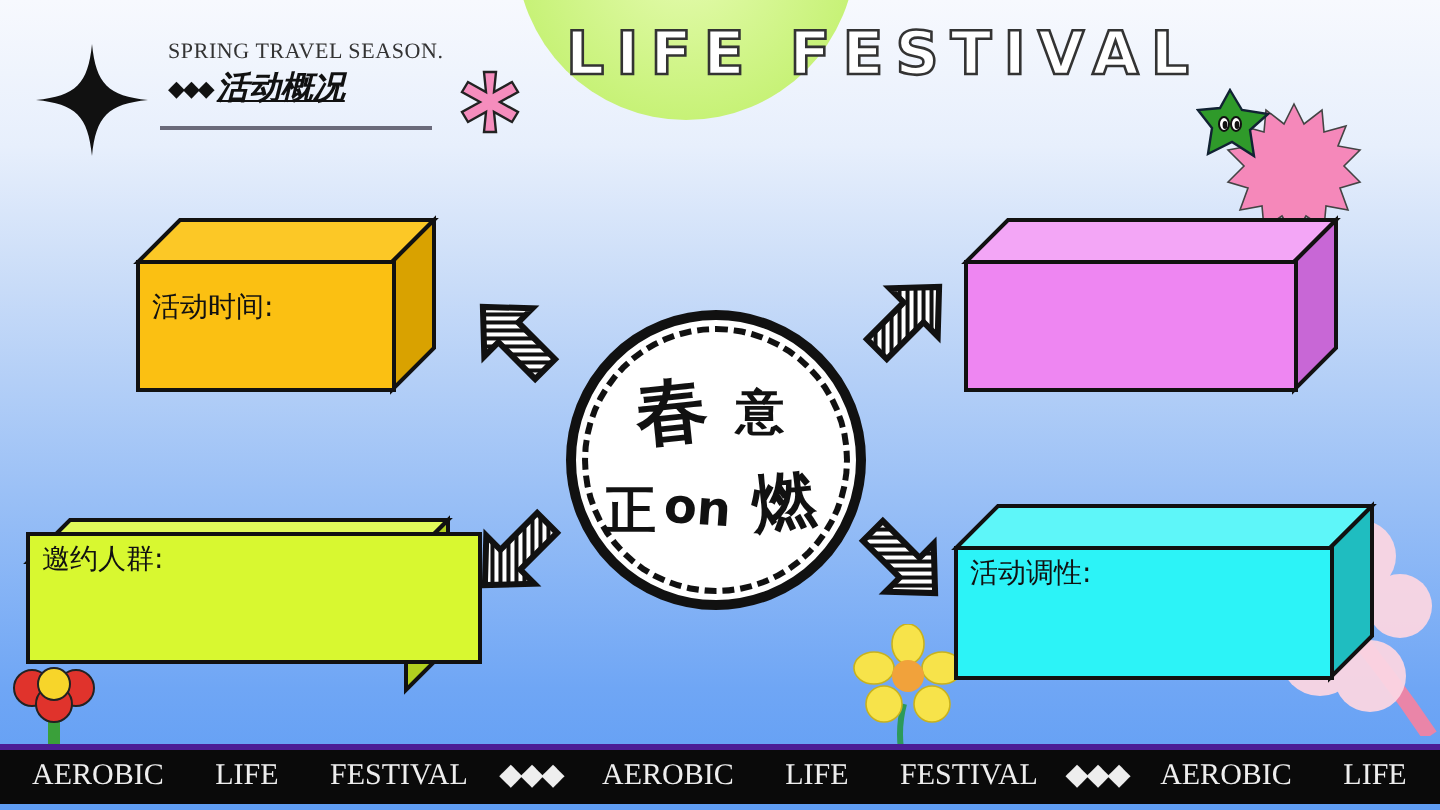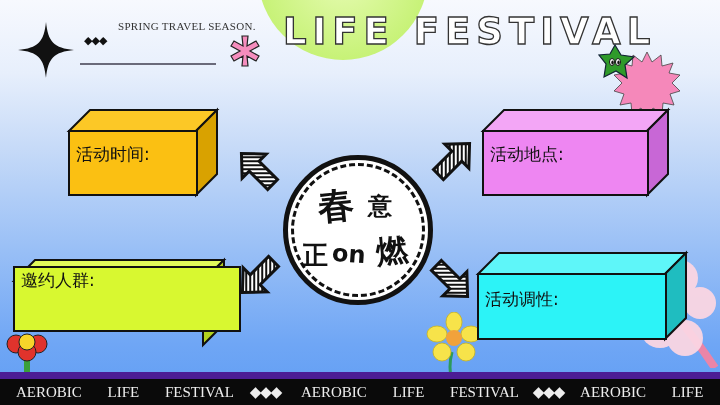--- a/index.html
+++ b/index.html
@@ -2,55 +2,56 @@
 <html><head>
 <meta charset="utf-8">
 <style>
   html,body{margin:0;padding:0;}
   body{width:720px;height:405px;overflow:hidden;position:relative;
     background:linear-gradient(180deg,#f7f9fe 0%,#e7effc 18%,#c9dcf8 35%,#9cc1f6 60%,#6fa6f5 85%,#5f9df4 100%);
     font-family:"DejaVu Sans",sans-serif;}
   .abs{position:absolute;}
   .green-blob{left:258px;top:-40px;width:170px;height:100px;border-radius:0 0 90px 90px;
     background:radial-gradient(ellipse at 50% 20%,#e5fbb0 0%,#c7f277 70%,#b7ec5c 100%);}
-  .title{left:283px;top:10px;font-family:"DejaVu Sans",sans-serif;font-weight:bold;font-size:37px;letter-spacing:6px;
+  .title{left:283px;top:10px;font-family:"DejaVu Sans",sans-serif;font-weight:bold;font-size:30px;letter-spacing:6px;
     color:#fff;-webkit-text-stroke:1.3px #333;}
-  .kicker{left:84px;top:20px;font-family:"Liberation Serif",serif;font-size:11px;color:#333;letter-spacing:0.3px;margin-left:34px;}
+  .kicker{left:84px;top:20px;font-family:"Liberation Serif",serif;font-size:11px;color:#333;letter-spacing:0.3px;}
   .subhead{left:84px;top:34px;display:flex;align-items:center;gap:2px;}
   .subhead .dots{font-size:11px;letter-spacing:-1px;color:#111;}
   .subhead .cn{font-size:16px;font-style:italic;font-weight:bold;color:#111;text-decoration:underline;}
   .underline{left:80px;top:63px;width:136px;height:2px;background:#6a6a7a;}
   .box{position:absolute;}
-  .box .front{position:absolute;border:2px solid #111;box-sizing:border-box;padding:6px 6px;font-size:17px;line-height:20px;color:#111;}
+  .box .front{position:absolute;border:2px solid #111;box-sizing:border-box;padding:6px 6px;font-size:14px;line-height:20px;color:#111;}
   .box svg{position:absolute;left:0;top:0;overflow:visible;}
   .circle{left:283px;top:155px;width:150px;height:150px;border-radius:50%;background:#fff;
     border:5px solid #111;box-sizing:border-box;}
   .circle-inner{position:absolute;left:3px;top:3px;right:3px;bottom:3px;border-radius:50%;border:3px dashed #111;}
   .slogan{position:absolute;left:0;top:0;width:100%;height:100%;font-weight:bold;color:#111;}
   .s1{position:absolute;left:30px;top:22px;font-size:36px;transform:rotate(-6deg);}
   .s2{position:absolute;left:80px;top:30px;font-size:24px;}
   .s3{position:absolute;left:14px;top:78px;font-size:26px;}
   .s4{position:absolute;left:44px;top:80px;font-size:24px;font-family:"DejaVu Sans",sans-serif;transform:rotate(4deg);}
   .s5{position:absolute;left:88px;top:70px;font-size:32px;transform:rotate(-6deg);}
-  .footer{left:0;top:372px;width:720px;height:27px;background:#0a0a0a;border-top:7px solid #4c1d95;
+  .footer{left:0;top:372px;width:720px;height:27px;background:#0a0a0a;border-top:3px solid #4c1d95;
     color:#eee;font-family:"Liberation Serif",serif;font-size:15px;line-height:27px;white-space:nowrap;overflow:hidden;}
   .footer span{display:inline-block;}
 </style>
 </head>
 <body>
 
 <div class="abs green-blob"></div>
 
 <svg class="abs" style="left:18px;top:22px" width="56" height="56" viewBox="0 0 56 56">
   <path d="M28 0 C30 20 36 26 56 28 C36 30 30 36 28 56 C26 36 20 30 0 28 C20 26 26 20 28 0Z" fill="#111"></path>
 </svg>
 
 <div class="abs kicker">SPRING TRAVEL SEASON.</div>
 <div class="abs subhead">
   <span class="dots">◆◆◆</span>
+  <span class="cn">活动概况</span>
 </div>
 <div class="abs underline"></div>
 
 <svg class="abs" style="left:228px;top:34px" width="34" height="34" viewBox="0 0 34 34">
   <g stroke="#222" stroke-width="1.2" fill="#f58dbd">
     <path d="M14 2 L20 2 L19 12 L28 7 L31 12 L22 17 L31 22 L28 27 L19 22 L20 32 L14 32 L15 22 L6 27 L3 22 L12 17 L3 12 L6 7 L15 12 Z"></path>
   </g>
 </svg>
 
 <div class="abs title">LIFE FESTIVAL</div>
@@ -103,40 +104,39 @@
     <div>活动时间:</div>
   </div>
 </div>
 
 <div class="box" style="left:482px;top:108px;width:187px;height:88px">
   <svg width="187" height="88" viewBox="0 0 187 88">
     <polygon points="1,23 22,2 186,2 165,23" fill="#f3a6f6" stroke="#111" stroke-width="2"></polygon>
     <polygon points="165,23 186,2 186,66 165,87" fill="#c867d6" stroke="#111" stroke-width="2"></polygon>
   </svg>
   <div class="front" style="left:0;top:22px;width:167px;height:66px;background:#ee86f2;padding-top:12px">
-    <div>活动地点:</div>
   </div>
 </div>
 
 <div class="box" style="left:13px;top:258px;width:212px;height:88px">
   <svg width="212" height="88" viewBox="0 0 212 88">
     <polygon points="1,23 22,2 211,2 190,23" fill="#e1fa5a" stroke="#111" stroke-width="2"></polygon>
     <polygon points="190,23 211,2 211,66 190,87" fill="#b2d01f" stroke="#111" stroke-width="2"></polygon>
   </svg>
   <div class="front" style="left:0;top:8px;width:228px;height:66px;background:#d8f830;padding-top:2px">
     <div>邀约人群:</div>
   </div>
 </div>
 
 <div class="box" style="left:477px;top:251px;width:210px;height:90px">
   <svg width="210" height="90" viewBox="0 0 210 90">
     <polygon points="1,23 22,2 209,2 188,23" fill="#5ef6f9" stroke="#111" stroke-width="2"></polygon>
     <polygon points="188,23 209,2 209,67 188,88" fill="#1fbdc0" stroke="#111" stroke-width="2"></polygon>
   </svg>
-  <div class="front" style="left:0;top:22px;width:190px;height:67px;background:#2cf3f7;padding-top:14px">
+  <div class="front" style="left:0;top:22px;width:190px;height:67px;background:#2cf3f7;padding-top:2px">
     <div>活动调性:</div>
   </div>
 </div>
 
 <svg class="abs" style="left:233px;top:146px" width="48" height="46" viewBox="0 0 48 46">
   <defs>
       <pattern id="st" width="4" height="4" patternUnits="userSpaceOnUse" patternTransform="rotate(45)">
         <rect width="2" height="4" fill="#111"></rect>
         <rect x="2" width="2" height="4" fill="#fff"></rect>
       </pattern>

